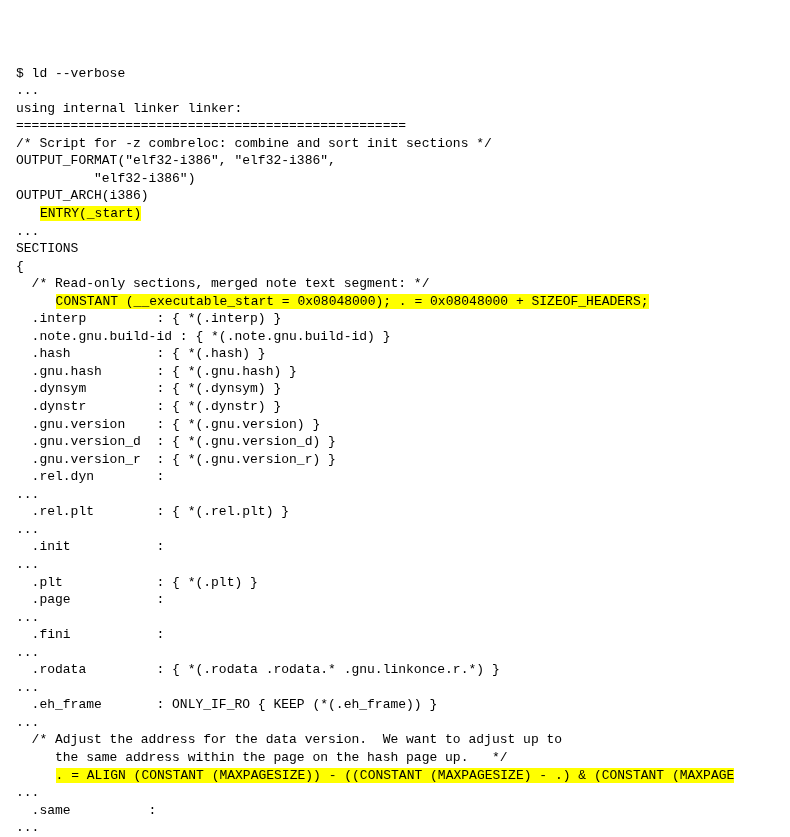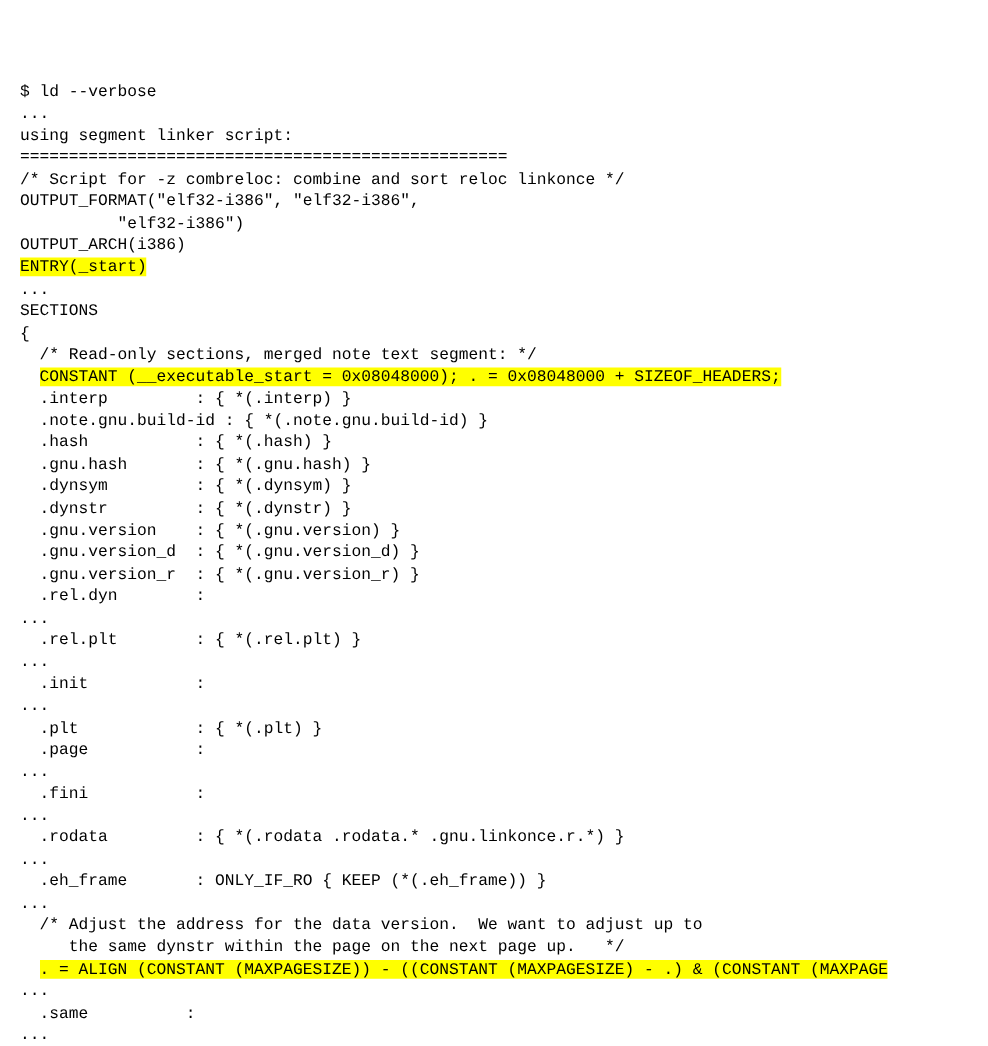--- a/index.html
+++ b/index.html
@@ -11,31 +11,32 @@
     background: #ffffff;
     color: #000000;
     white-space: pre;
     width: 790px;
     box-sizing: border-box;
     position: relative;
     overflow: hidden;
   }
   .hl {
     background: #ffff00;
+    margin-left: 24px;
   }
 </style>
 </head>
 <body>
 
 
 <div><span>$ ld --verbose</span>
 <span>...</span>
-<span>using segment linker script:</span>
+<span>using internal linker linker:</span>
 <span>==================================================</span>
-<span>/* Script for -z combreloc: combine and sort reloc linkonce */</span>
+<span>/* Script for -z combreloc: combine and sort init sections */</span>
 <span>OUTPUT_FORMAT("elf32-i386", "elf32-i386",</span>
 <span>          "elf32-i386")</span>
 <span>OUTPUT_ARCH(i386)</span>
 <span class="hl">ENTRY(_start)</span>
 <span>...</span>
 <span>SECTIONS</span>
 <span>{</span>
 <span>  /* Read-only sections, merged note text segment: */</span>
 <span>  <span class="hl">CONSTANT (__executable_start = 0x08048000); . = 0x08048000 + SIZEOF_HEADERS;</span></span>
 <span>  .interp         : { *(.interp) }</span>
@@ -56,21 +57,21 @@
 <span>  .plt            : { *(.plt) }</span>
 <span>  .page           :</span>
 <span>...</span>
 <span>  .fini           :</span>
 <span>...</span>
 <span>  .rodata         : { *(.rodata .rodata.* .gnu.linkonce.r.*) }</span>
 <span>...</span>
 <span>  .eh_frame       : ONLY_IF_RO { KEEP (*(.eh_frame)) }</span>
 <span>...</span>
 <span>  /* Adjust the address for the data version.  We want to adjust up to</span>
-<span>     the same dynstr within the page on the next page up.   */</span>
+<span>     the same address within the page on the hash page up.   */</span>
 <span>  <span class="hl">. = ALIGN (CONSTANT (MAXPAGESIZE)) - ((CONSTANT (MAXPAGESIZE) - .) &amp; (CONSTANT (MAXPAGE</span></span>
 <span>...</span>
 <span>  .same          :</span>
 <span>...</span>
 
 
 
 
 </div>
 

